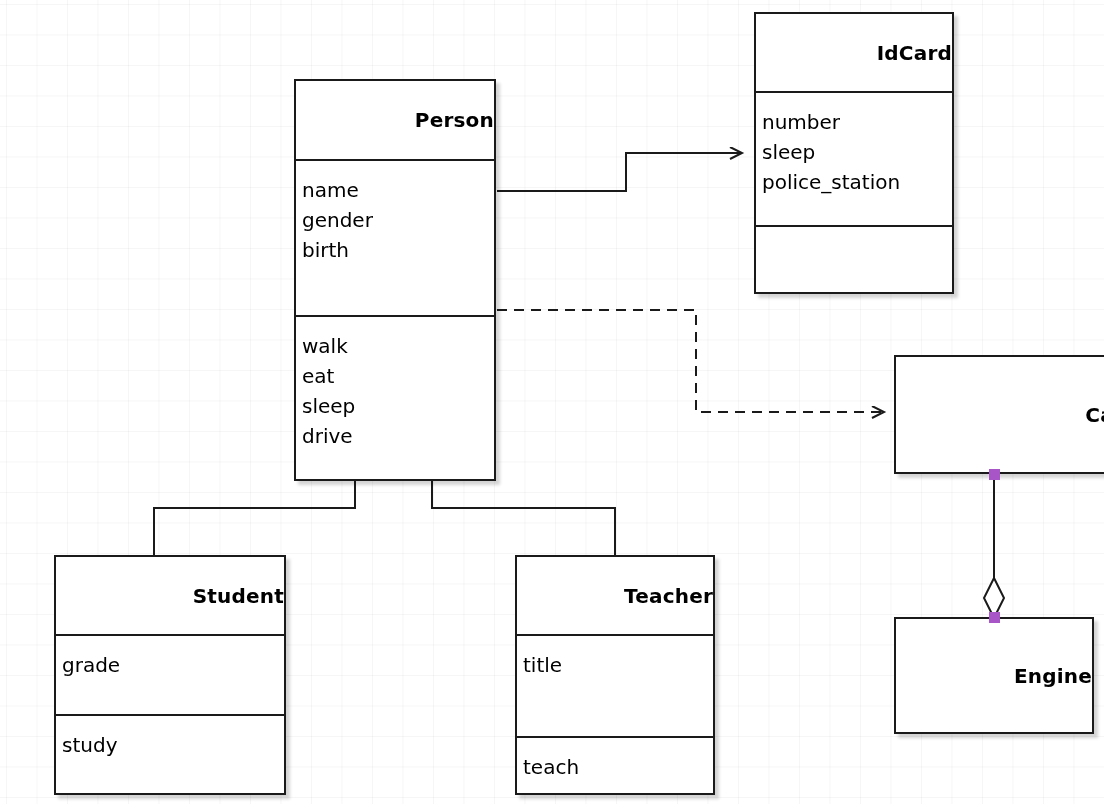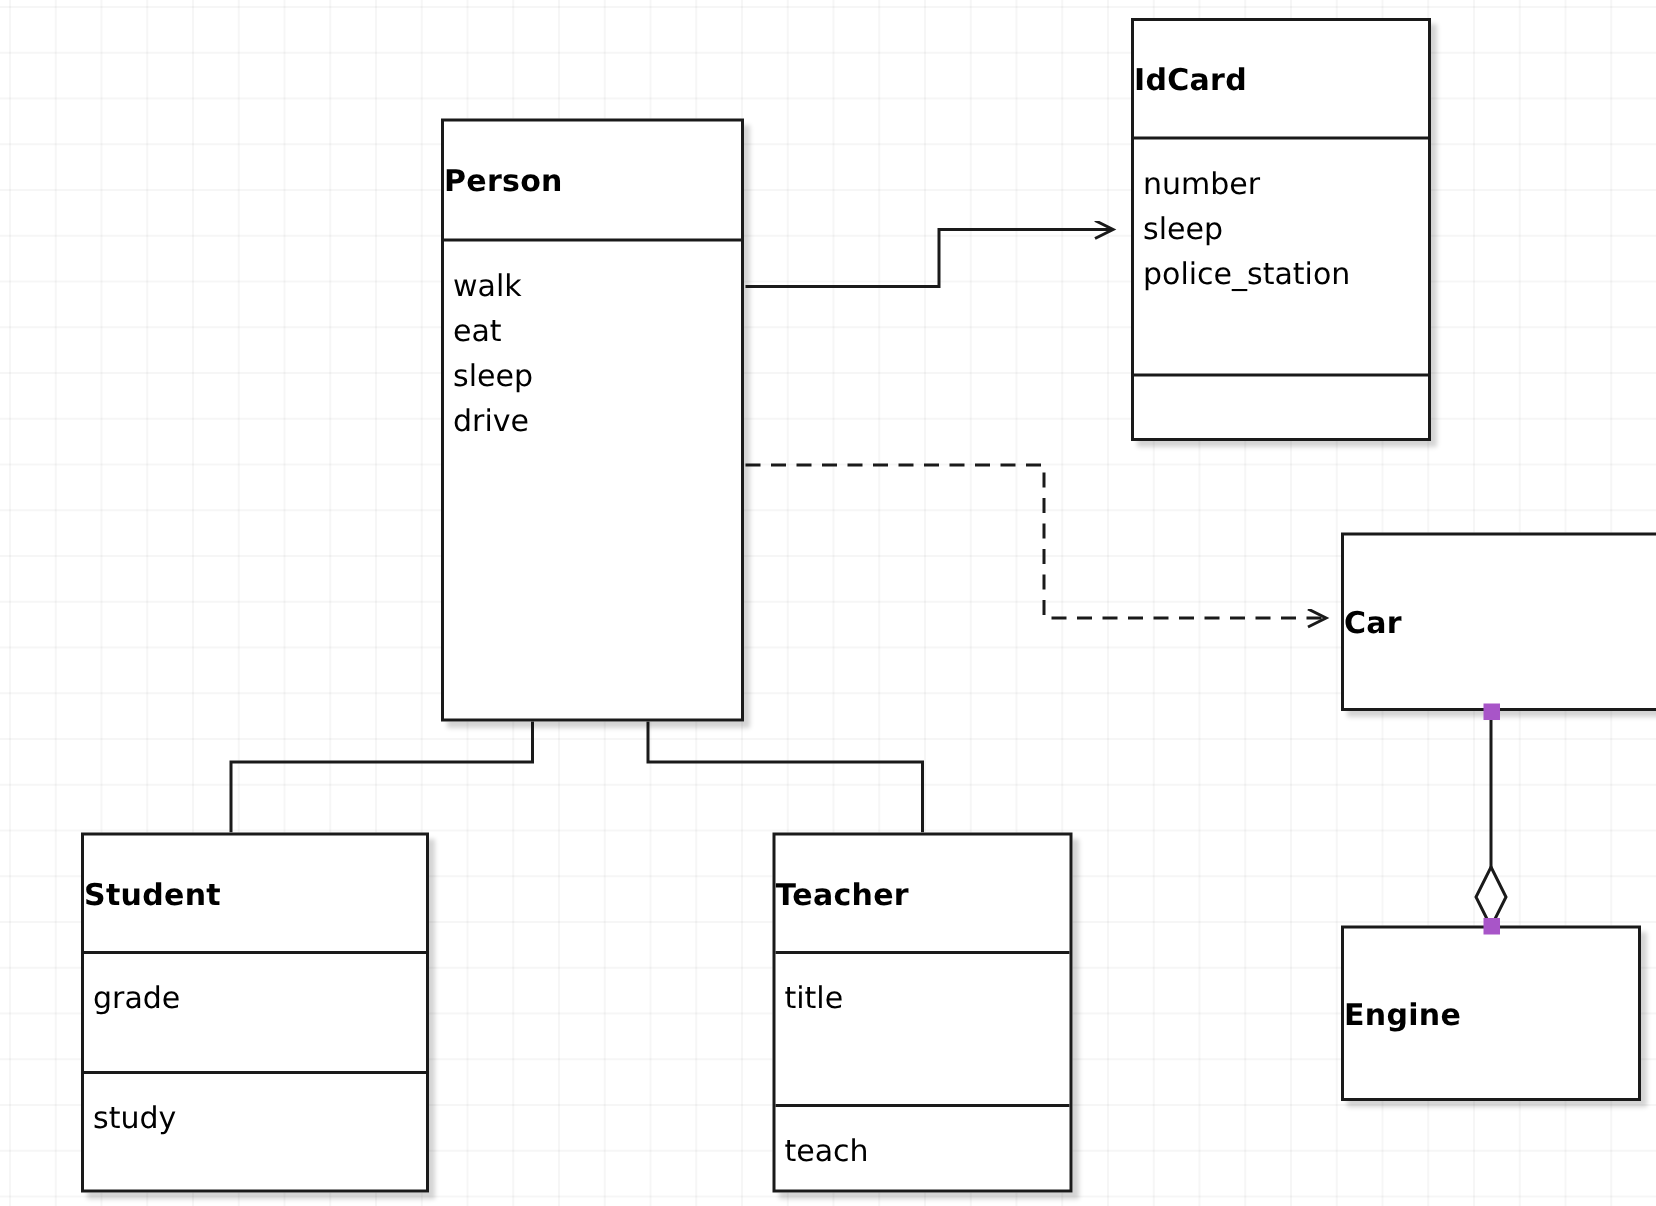--- a/index.html
+++ b/index.html
@@ -45,21 +45,21 @@
     box-sizing: border-box;
     position: relative;
     overflow: hidden;
   }
   .uml-compartment + .uml-compartment {
     border-top: 2px solid #1a1a1a;
   }
   .uml-title {
     display: flex;
     align-items: center;
-    justify-content: flex-start;
+    justify-content: flex-end;
   }
   .uml-title-text {
     font-weight: bold;
     font-size: 20px;
     color: #000000;
     letter-spacing: 0.2px;
     line-height: 1;
   }
   .uml-members {
     padding: 14px 0 0 6px;
@@ -116,33 +116,38 @@
     <g>
       <path d="M994,474 L994,585" fill="none" stroke="#1a1a1a" stroke-width="2"></path>
       <polygon points="994,578 1004,598 994,618 984,598" fill="#ffffff" stroke="#1a1a1a" stroke-width="2"></polygon>
     </g>
   </svg>
 
   <div class="uml-class" id="cls-person" style="left:294px; top:53px; width:202px; height:402px;margin-top:26px;">
     <div class="uml-compartment uml-title" style="height:78px;">
       <span class="uml-title-text">Person</span>
     </div>
+    <div class="uml-compartment uml-members" style="height:156px;">
+      <div class="uml-member">name</div>
+      <div class="uml-member">gender</div>
+      <div class="uml-member">birth</div>
+    </div>
     <div class="uml-compartment uml-members" style="height:164px;">
       <div class="uml-member">walk</div>
       <div class="uml-member">eat</div>
       <div class="uml-member">sleep</div>
       <div class="uml-member">drive</div>
     </div>
   </div>
 
   <div class="uml-class" id="cls-idcard" style="left:754px; top:12px; width:200px; height:282px;">
     <div class="uml-compartment uml-title" style="height:77px;">
       <span class="uml-title-text">IdCard</span>
     </div>
-    <div class="uml-compartment uml-members" style="height:158px;">
+    <div class="uml-compartment uml-members" style="height:134px;">
       <div class="uml-member">number</div>
       <div class="uml-member">sleep</div>
       <div class="uml-member">police_station</div>
     </div>
     <div class="uml-compartment uml-empty" style="height:43px;"></div>
   </div>
 
   <div class="uml-class" id="cls-student" style="left:54px; top:555px; width:232px; height:240px;">
     <div class="uml-compartment uml-title" style="height:77px;">
       <span class="uml-title-text">Student</span>

